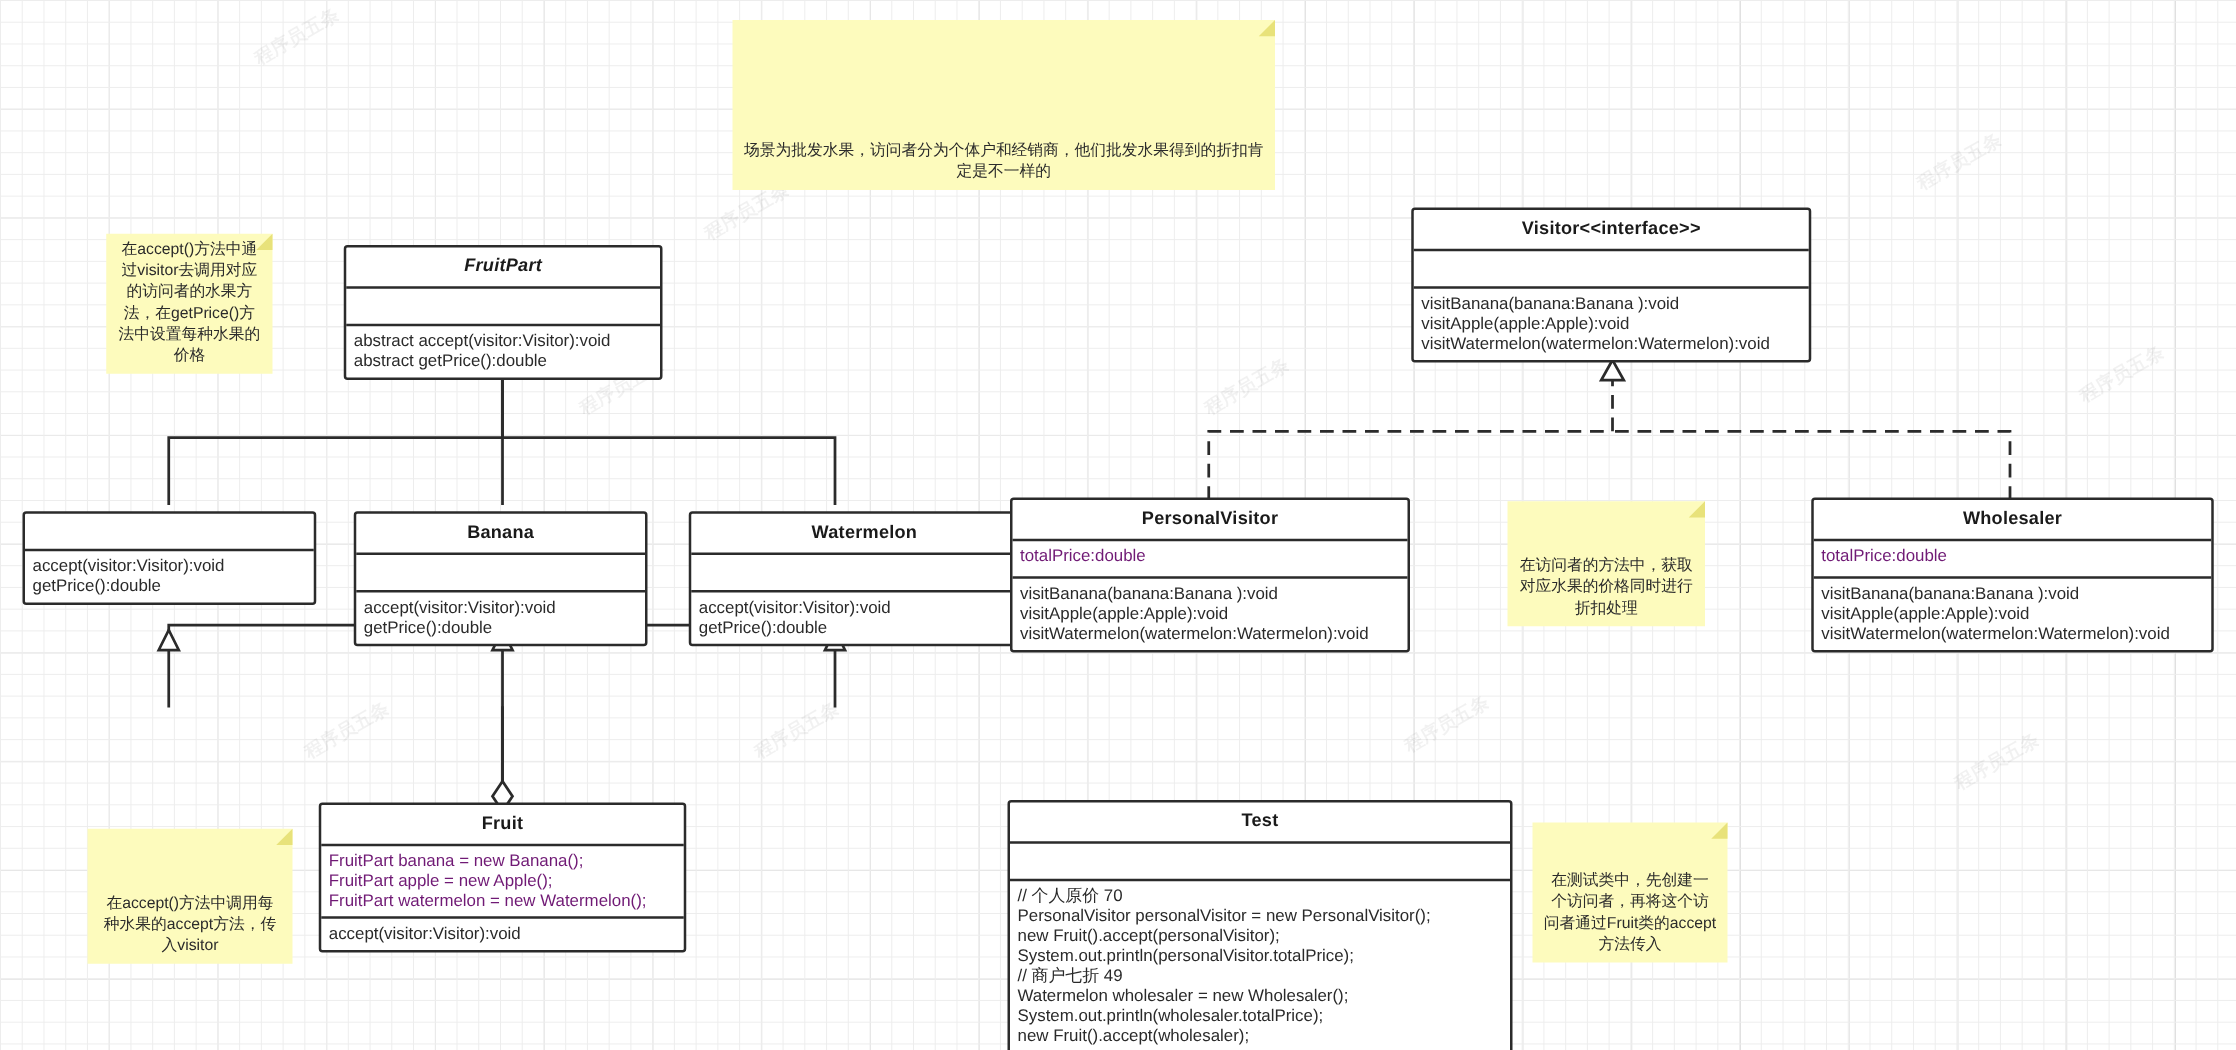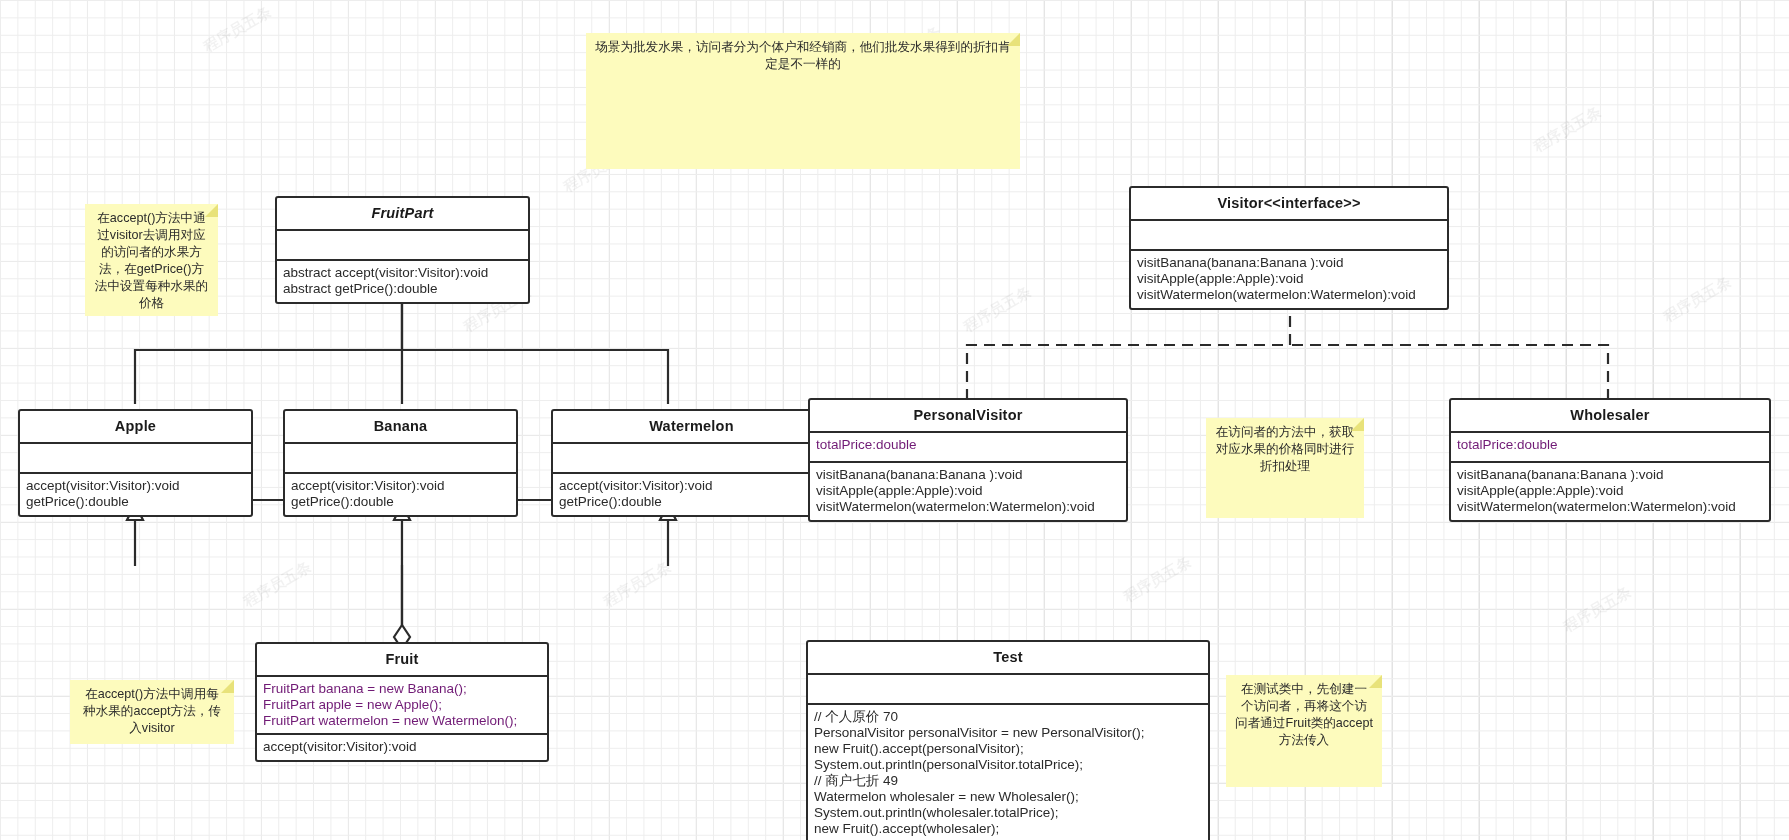--- a/index.html
+++ b/index.html
@@ -66,25 +66,24 @@
   .code { font-size:13px; line-height:16.5px; color:#3a3a3a; }
   .note {
     position:absolute;
     background:#fdfbbd;
     box-sizing:border-box;
     font-size:12.6px;
     line-height:17px;
     color:#2b2b2b;
     text-align:center;
     display:flex;
-    align-items:flex-start;
+    align-items:flex-end;
     justify-content:center;
     padding:6px 9px;
     z-index:6;
-    margin-top:17px;
   }
   .note .fold {
     position:absolute;
     top:0; right:0;
     width:0; height:0;
     border-left:13px solid transparent;
     border-bottom:13px solid #e8e27a;
   }
   svg.links { position:absolute; inset:0; width:1789px; height:840px; z-index:2; }
 </style>
@@ -132,21 +131,21 @@
 <div class="note" style="left:586px;top:16px;width:434px;height:136px;">
   <span class="fold"></span>
   <span>场景为批发水果，访问者分为个体户和经销商，他们批发水果得到的折扣肯定是不一样的</span>
 </div>
 
 <div class="note" style="left:85px;top:187px;width:133px;height:112px;">
   <span class="fold"></span>
   <span>在accept()方法中通过visitor去调用对应的访问者的水果方法，在getPrice()方法中设置每种水果的价格</span>
 </div>
 
-<div class="note" style="left:70px;top:663px;width:164px;height:64px;">
+<div class="note" style="left:70px;top:663px;width:164px;height:108px;">
   <span class="fold"></span>
   <span>在accept()方法中调用每种水果的accept方法，传入visitor</span>
 </div>
 
 <div class="note" style="left:1206px;top:401px;width:158px;height:100px;">
   <span class="fold"></span>
   <span>在访问者的方法中，获取对应水果的价格同时进行折扣处理</span>
 </div>
 
 <div class="note" style="left:1226px;top:658px;width:156px;height:112px;">
@@ -156,32 +155,31 @@
 
 <div class="uml" style="left:275px;top:196px;width:255px;">
   <div class="title italic">FruitPart</div>
   <div class="attrs"></div>
   <div class="ops">
     <div class="row">abstract accept(visitor:Visitor):void</div>
     <div class="row">abstract getPrice():double</div>
   </div>
 </div>
 
-<div class="uml" style="left:1129px;top:166px;width:320px;margin-top:20px;">
+<div class="uml" style="left:1129px;top:166px;width:320px;">
   <div class="title">Visitor&lt;&lt;interface&gt;&gt;</div>
   <div class="attrs"></div>
   <div class="ops">
     <div class="row">visitBanana(banana:Banana ):void</div>
     <div class="row">visitApple(apple:Apple):void</div>
     <div class="row">visitWatermelon(watermelon:Watermelon):void</div>
   </div>
 </div>
 
 <div class="uml" style="left:18px;top:409px;width:235px;">
-  <div class="title">Apple</div>
   <div class="attrs"></div>
   <div class="ops">
     <div class="row">accept(visitor:Visitor):void</div>
     <div class="row">getPrice():double</div>
   </div>
 </div>
 
 <div class="uml" style="left:283px;top:409px;width:235px;">
   <div class="title">Banana</div>
   <div class="attrs"></div>

